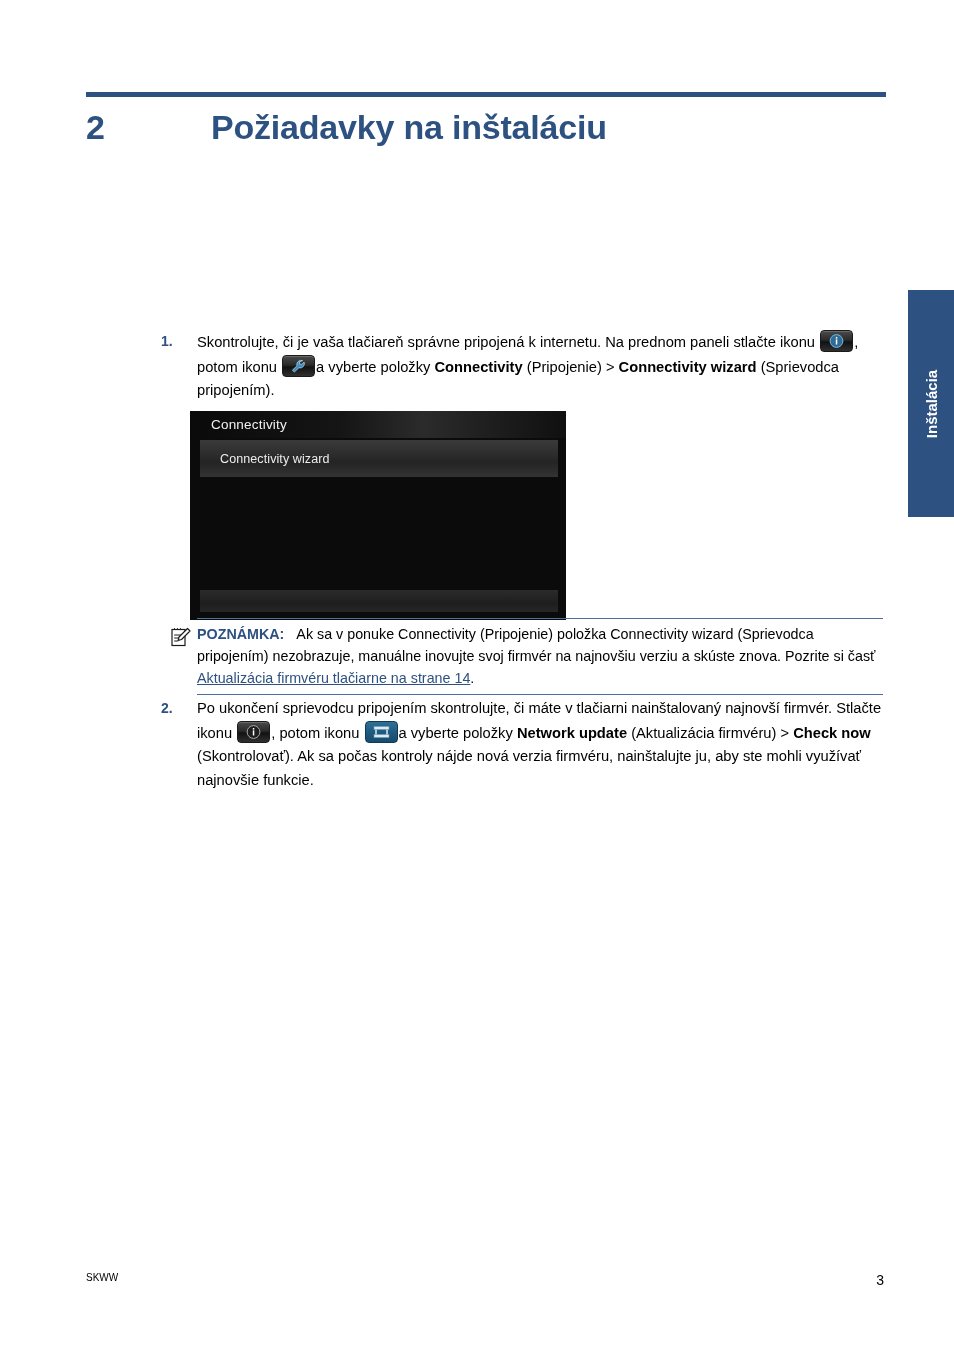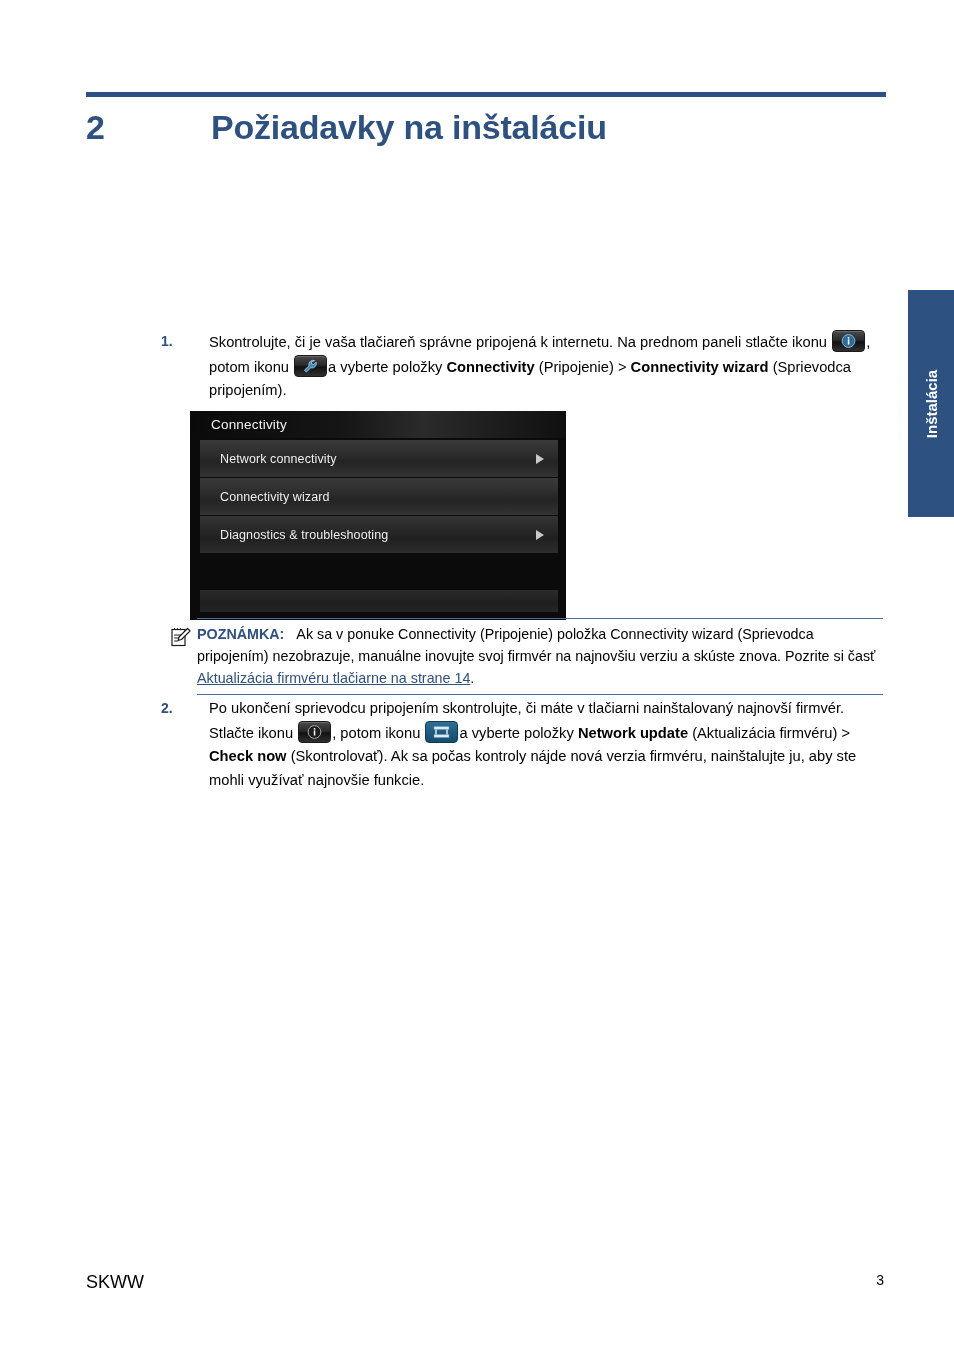--- a/index.html
+++ b/index.html
@@ -77,21 +77,21 @@
   .step-marker {
     position: absolute;
     left: 0;
     top: 0;
     width: 30px;
     color: #2d5180;
     font-weight: bold;
     font-size: 14px;
   }
   .step-body {
-    margin-left: 48px;
+    margin-left: 36px;
     text-align: left;
   }
 
   .step1 { top: 330px; }
   .step2 { top: 697px; }
 
   b, .b { font-weight: bold; }
 
   
   .chip {
@@ -217,21 +217,21 @@
   .doclink {
     color: #2d5180;
     text-decoration: underline;
   }
 
   
   .footer-left {
     position: absolute;
     left: 86px;
     top: 1272px;
-    font-size: 18px;
+    font-size: 10px;
   }
   .footer-right {
     position: absolute;
     right: 70px;
     top: 1272px;
     font-size: 14px;
   }
 </style>
 </head>
 <body>
@@ -267,29 +267,21 @@
     <span>(Pripojenie) &gt;</span>
     <b>Connectivity wizard</b>
     <span>(Sprievodca pripojením).</span>
   </div>
 </div>
 
 <div class="device-shot">
   <div class="ds-title">Connectivity</div>
   <div class="ds-list">
     <div class="ds-row">
-      <span>Network connectivity</span>
-      <span class="ds-arrow"></span>
-    </div>
-    <div class="ds-row">
       <span>Connectivity wizard</span>
-    </div>
-    <div class="ds-row alt">
-      <span>Diagnostics &amp; troubleshooting</span>
-      <span class="ds-arrow"></span>
     </div>
   </div>
   <div class="ds-foot"></div>
 </div>
 
 <div class="note">
   <div class="note-rule-top"></div>
   <span class="note-icon">
     <svg width="22" height="22" viewBox="0 0 22 22">
       <rect x="2" y="3.5" width="13" height="16" fill="#ffffff" stroke="#1a1a1a" stroke-width="1.2"></rect>

